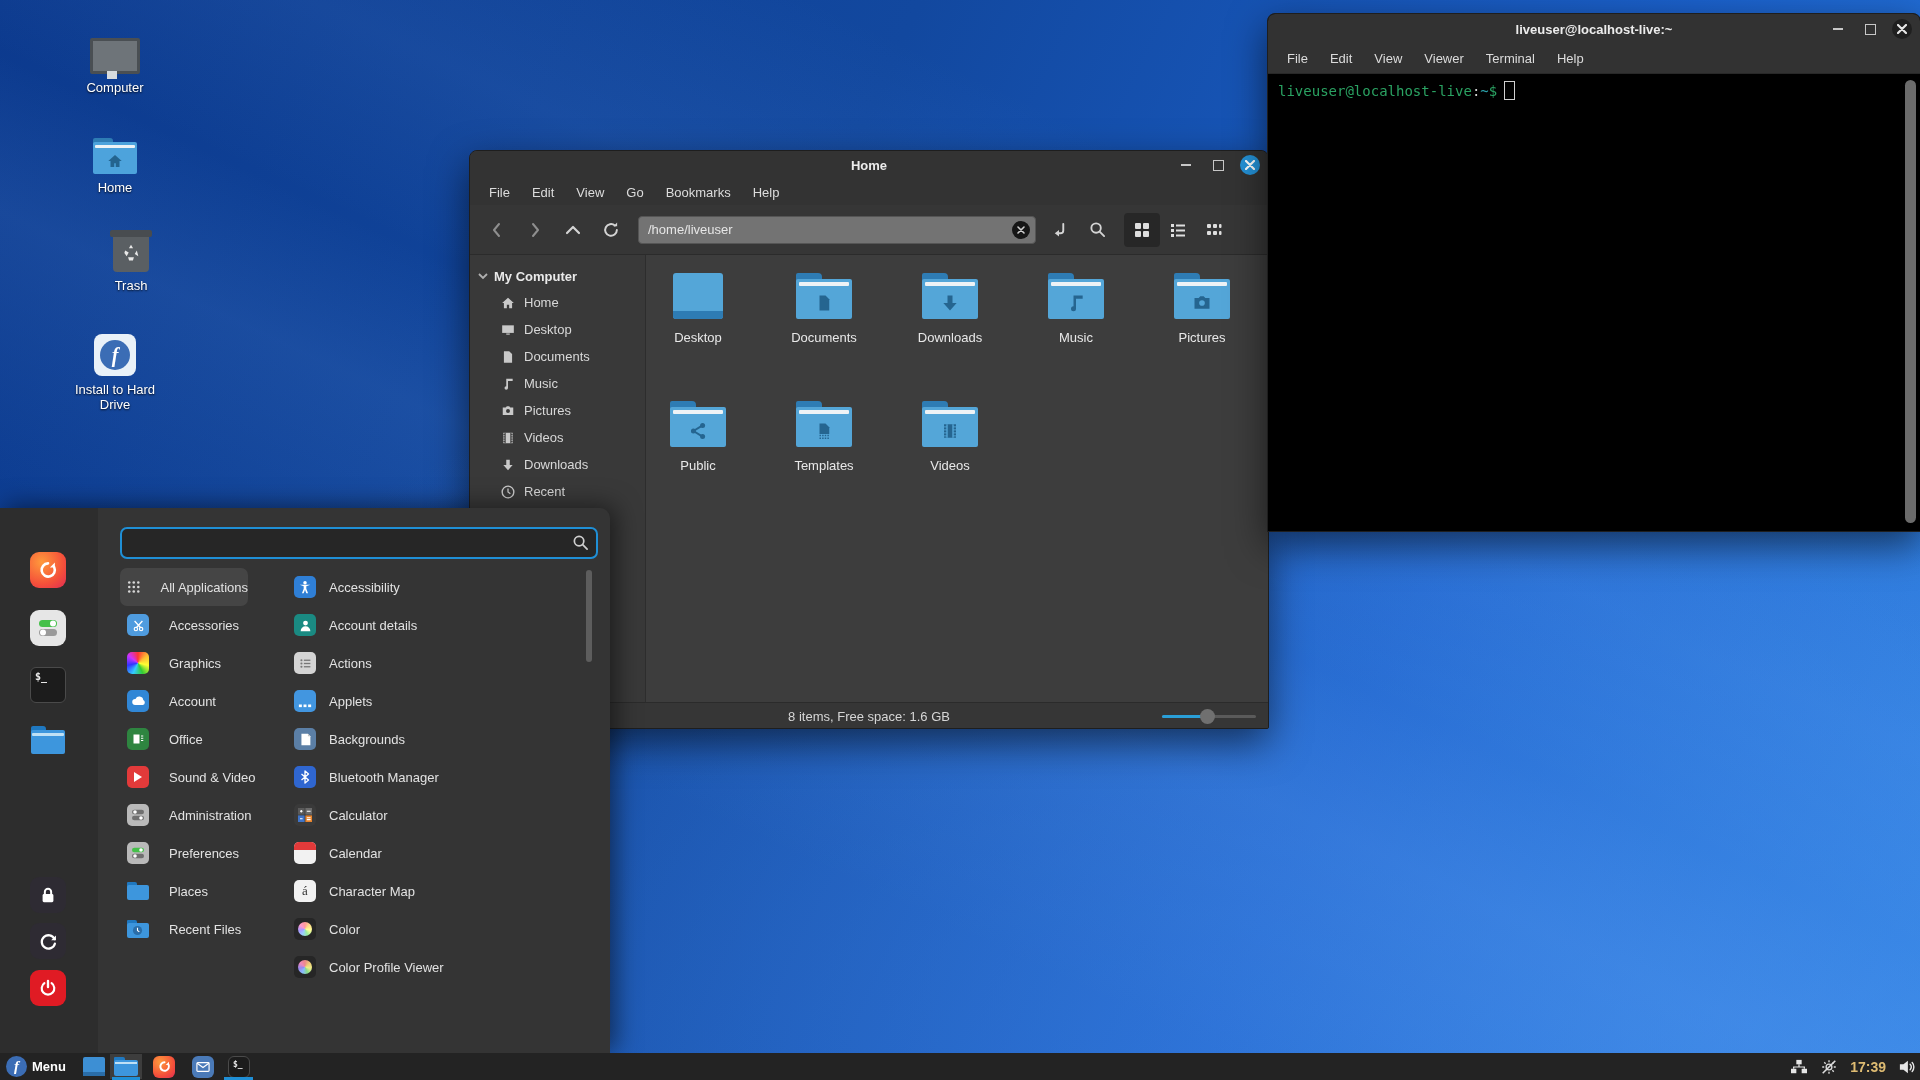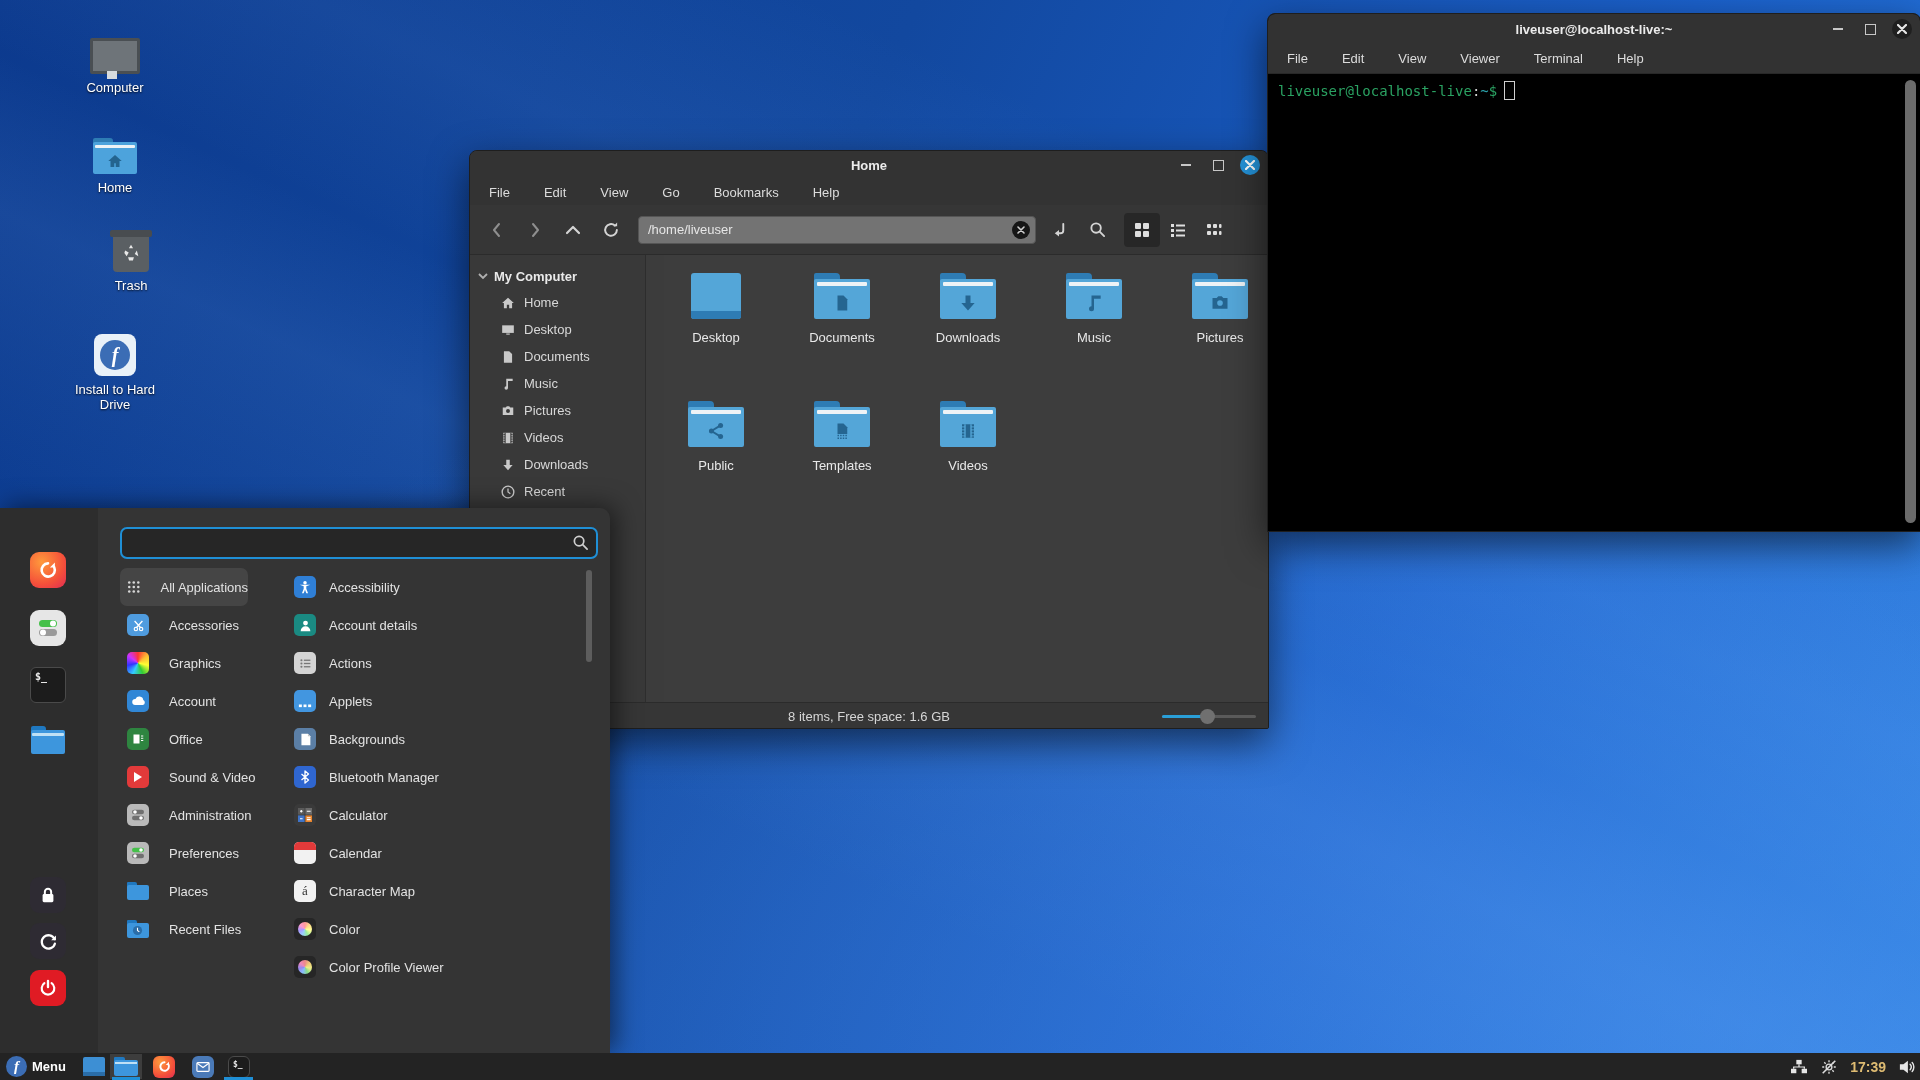--- a/index.html
+++ b/index.html
@@ -28,34 +28,34 @@
   .fedora-ball{width:30px;height:30px;border-radius:50%;background:#3b6db5;color:#fff;display:flex;align-items:center;justify-content:center;font:italic bold 20px "Liberation Serif",serif;}
   
   .win{position:absolute;border:1px solid #1e1e1e;box-shadow:0 14px 38px rgba(0,0,0,.55);border-radius:8px 8px 2px 2px;overflow:hidden;}
   .tbar{height:28px;background:#333;display:flex;align-items:center;position:relative;}
   .tbar .ttl{position:absolute;left:0;right:0;text-align:center;font-weight:bold;color:#ececec;}
   .winbtns{position:absolute;right:8px;top:0;height:100%;display:flex;align-items:center;gap:12px;}
   .wb{width:20px;height:20px;display:flex;align-items:center;justify-content:center;}
   .wb-min i{display:block;width:10px;height:0;border-bottom:2px solid #c7c7c7;}
   .wb-max i{display:block;width:9px;height:9px;border:1.5px solid #c7c7c7;}
   .wb-close{border-radius:50%;}
-  .menubar{display:flex;align-items:center;gap:16px;padding:0 10px;background:#333;}
+  .menubar{display:flex;align-items:center;gap:4px;padding:0 10px;background:#333;}
   .menubar .mi{padding:4px 9px;color:#dcdcdc;}
   
   #fm{left:469px;top:150px;width:798px;height:577px;background:#3c3c3c;}
   #fm .menubar{height:26px;}
   .fm-toolbar{height:49px;background:#363636;border-bottom:1px solid #2b2b2b;display:flex;align-items:center;padding:0 12px;gap:8px;}
   .navbtn{width:30px;height:30px;display:flex;align-items:center;justify-content:center;border-radius:4px;}
   .pathwrap{position:relative;width:398px;height:28px;margin-left:4px;}
   .pathwrap input{width:100%;height:100%;box-sizing:border-box;background:#737373;border:1px solid #555;border-radius:4px;color:#e6e6e6;padding:0 30px 0 9px;font:13px "Liberation Sans",sans-serif;outline:none;}
   .clearbtn{position:absolute;right:6px;top:5px;width:18px;height:18px;border-radius:50%;background:#161616;display:flex;align-items:center;justify-content:center;}
   .viewgrp{display:flex;margin-left:4px;}
   .viewbtn{width:36px;height:34px;display:flex;align-items:center;justify-content:center;border-radius:4px;}
   .viewbtn.active{background:#272727;}
-  .fm-body{display:flex;height:447px;gap:18px;}
+  .fm-body{display:flex;height:447px;}
   .fm-side{width:176px;background:#393939;border-right:1px solid #2d2d2d;padding-top:8px;box-sizing:border-box;}
   .sb-root{display:flex;align-items:center;gap:6px;height:26px;padding-left:8px;font-weight:bold;color:#eaeaea;}
   .sb-row{display:flex;align-items:center;gap:9px;height:27px;padding-left:31px;color:#d8d8d8;}
   .fm-files{position:relative;flex:1;background:#3d3d3d;}
   .fcell{position:absolute;width:104px;text-align:center;}
   .fcell .fic{display:flex;justify-content:center;height:50px;}
   .fcell .lbl{margin-top:7px;color:#e8e8e8;}
   .fol{position:relative;width:56px;height:46px;}
   .fol .tab{position:absolute;top:0;left:0;width:26px;height:10px;background:#2e7cb4;border-radius:2px 4px 0 0;}
   .fol .bod{position:absolute;top:6px;left:0;right:0;bottom:0;background:#54a6d8;border-radius:2px;}

